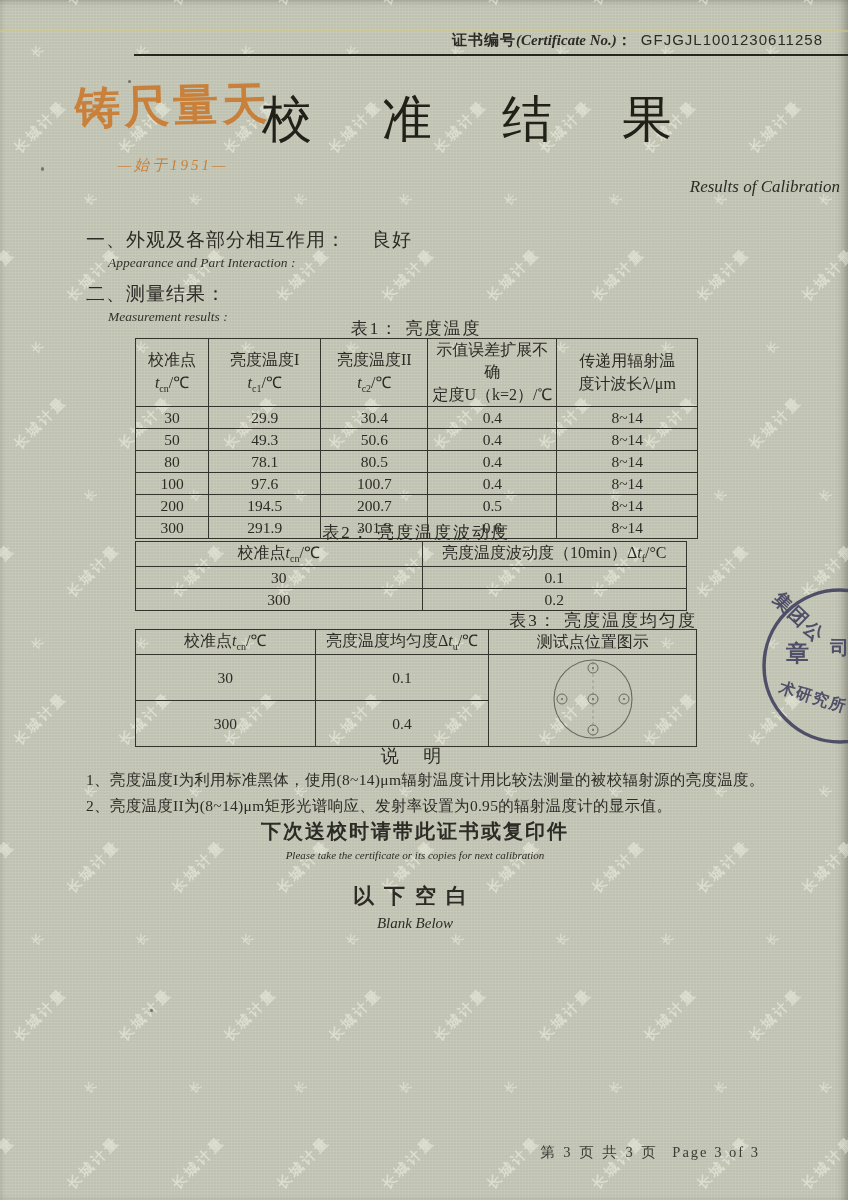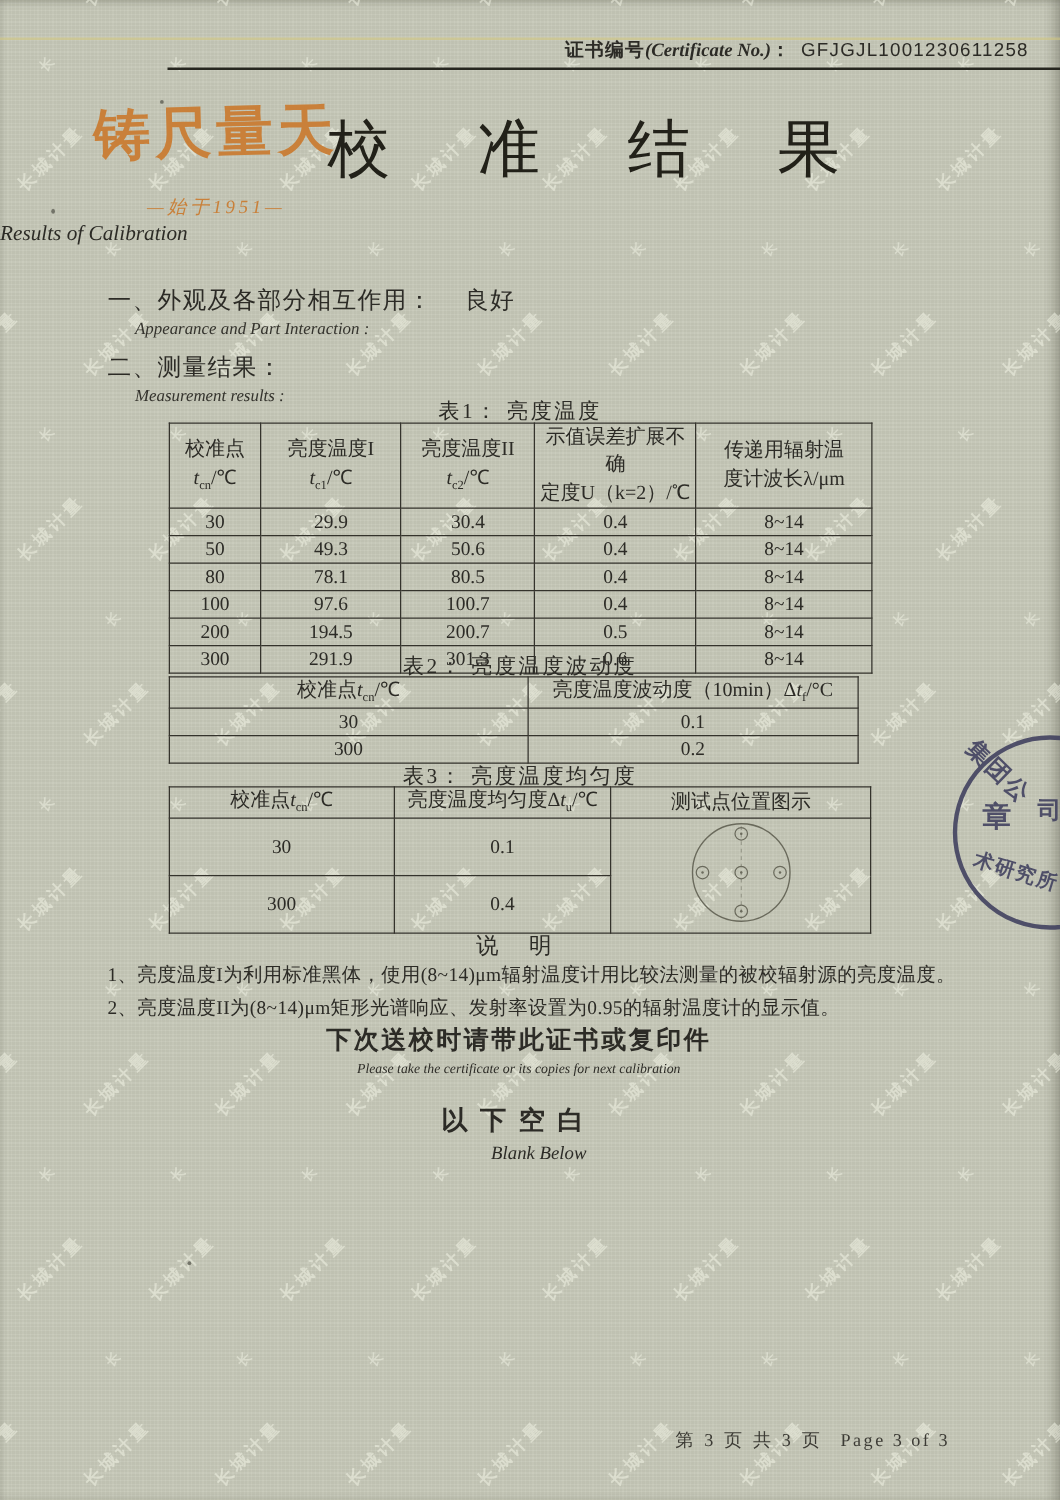--- a/index.html
+++ b/index.html
@@ -29,30 +29,30 @@
   .cert-line .en { font-style:italic; font-weight:bold; }
   .cert-line .num { font-family:"Liberation Sans", sans-serif; letter-spacing:1px; margin-left:8px; }
 
   .logo { position:absolute; left:70px; top:76px; width:206px; text-align:center; color:#c9803a; }
   .logo-main { font-size:45px; font-weight:bold; letter-spacing:4px; white-space:nowrap;
                font-family:"Liberation Serif", serif; transform:rotate(-1.5deg); }
   .logo-sub { font-size:15px; font-style:italic; letter-spacing:3px; margin-top:20px; }
 
   .title { position:absolute; left:262px; top:86px; font-size:50px; font-weight:normal;
            letter-spacing:70px; white-space:nowrap; font-family:"Liberation Sans", sans-serif; color:#222119; }
-  .subtitle { position:absolute; left:0; width:840px; top:177px; text-align:left;
+  .subtitle { position:absolute; left:0; width:840px; top:177px; text-align:right;
               font-style:italic; font-size:17px; }
 
   .sec { position:absolute; left:86px; font-size:19px; letter-spacing:1px; white-space:nowrap; }
   .sec .val { margin-left:26px; }
   .sec-en { position:absolute; left:108px; font-style:italic; font-size:13.5px; color:#34332d; }
   .s1 { top:227px; } .s1e { top:255px; } .s2 { top:281px; } .s2e { top:309px; }
 
   .cap { position:absolute; left:135px; width:562px; text-align:center; font-size:17px; letter-spacing:2px; }
-  .cap1 { top:317px; } .cap2 { top:521px; } .cap3 { top:609px; }
+  .cap1 { top:317px; } .cap2 { top:521px; } .cap3 { top:609px;text-align:right; }
 
   table { border-collapse:collapse; table-layout:fixed; width:100%; }
   th, td { border:1.8px solid #34332c; text-align:center; vertical-align:middle;
            font-weight:normal; padding:0 2px; color:#2c2b26; }
   th { font-size:16px; line-height:1.4; }
   td { font-size:15.5px; }
   .t1 { position:absolute; left:135px; top:338px; width:563px; }
   .t1 th { height:50px; }
   .t1 td { height:21px; }
   .t2 { position:absolute; left:135px; top:541px; width:552px; }
@@ -66,21 +66,21 @@
 
   .notes-title { position:absolute; left:135px; width:562px; top:744px; text-align:center;
                  font-size:18px; letter-spacing:10px; }
   .note { position:absolute; left:86px; width:740px; font-size:15.5px; letter-spacing:0.3px; }
   .note1 { top:770px; } .note2 { top:796px; }
 
   .center-block { position:absolute; left:0; width:830px; text-align:center; }
   .next-cn { top:818px; font-size:20px; font-weight:bold; letter-spacing:2px; }
   .next-en { top:849px; font-style:italic; font-size:11px; }
   .blank-cn { top:882px; font-size:21px; font-weight:bold; letter-spacing:10px; }
-  .blank-en { top:915px; font-style:italic; font-size:15px;padding-left:16px; }
+  .blank-en { top:915px; font-style:italic; font-size:15px; }
 
   .page-footer { position:absolute; right:88px; top:1143px; font-size:14.5px;
                  letter-spacing:2.5px; color:#3c3b35; white-space:nowrap; }
   .page-footer .en { margin-left:14px; letter-spacing:2px; }
 
   .stamp { position:absolute; right:0; top:570px; z-index:2; opacity:0.88; }
   .stamp text { fill:#3f3f5e; font-family:"Liberation Sans", sans-serif; font-weight:bold; }
 
   .diagram-cell { vertical-align:middle; }
   .speck { position:absolute; border-radius:50%; background:rgba(60,60,52,0.6); }

